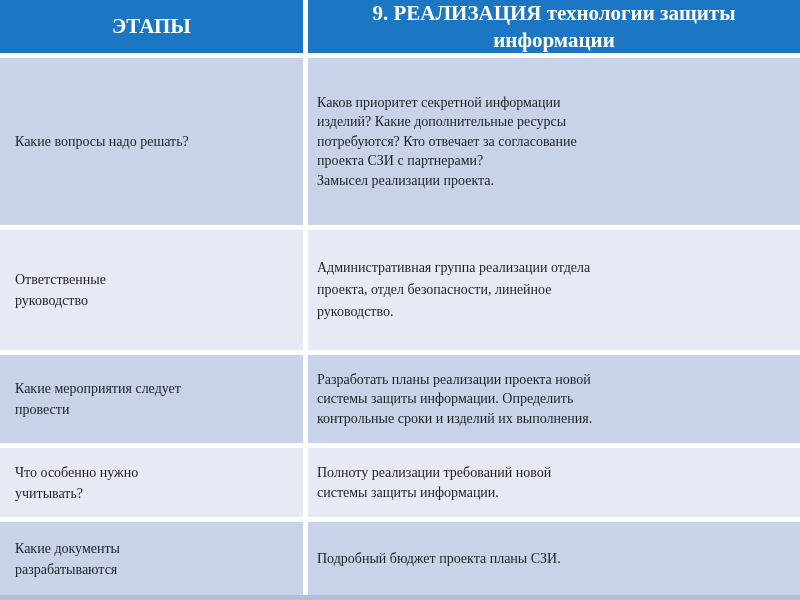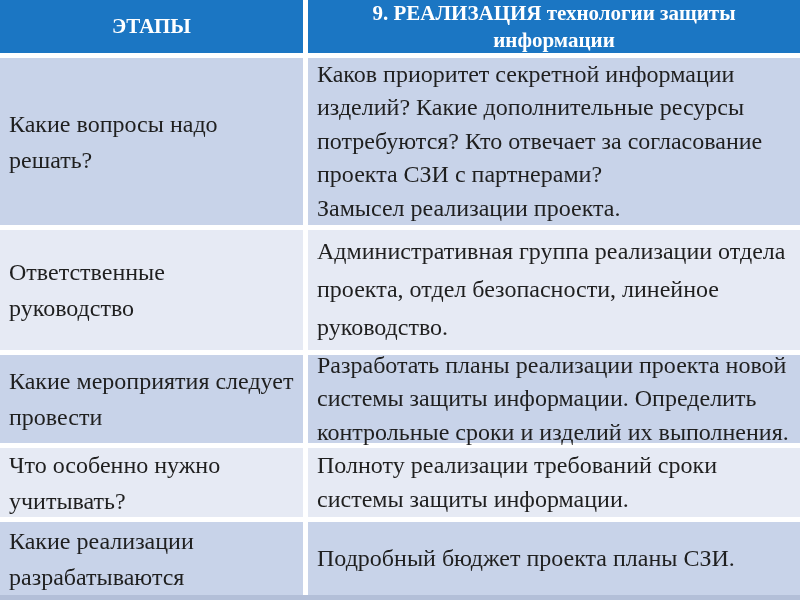--- a/index.html
+++ b/index.html
@@ -28,25 +28,25 @@
     grid-template-columns: 303px 492px;
     grid-template-rows: 53px 167px 120px 88px 69px 73px;
     gap: 5px;
     background: var(--separator);
   }
   .cell {
     display: flex;
     align-items: center;
     color: var(--text);
     white-space: pre-line;
-    font-size: 24px;
+    font-size: 14px;
   }
   .cell.q {
     background: var(--row_dark);
-    padding-left: 9px; padding-right: 6px;
+    padding-left: 15px; padding-right: 6px;
     line-height: 1.5;
   }
   .cell.a {
     background: var(--row_dark);
     padding-left: 9px; padding-right: 10px;
     line-height: 1.4;
   }
   .row-light .cell { background: var(--row_light); }
   .row-resp .cell.a { line-height: 1.58; }
   .cell.header {
@@ -103,25 +103,25 @@
       <div class="cell q">Какие мероприятия следует
 провести</div>
       <div class="cell a">Разработать планы реализации проекта новой
 системы защиты информации. Определить
 контрольные сроки и изделий их выполнения.</div>
     </div>
 
     <div class="trow row-light">
       <div class="cell q">Что особенно нужно
 учитывать?</div>
-      <div class="cell a">Полноту реализации требований сроки
+      <div class="cell a">Полноту реализации требований новой
 системы защиты информации.</div>
     </div>
 
     <div class="trow">
-      <div class="cell q">Какие реализации
+      <div class="cell q">Какие документы
 разрабатываются</div>
       <div class="cell a">Подробный бюджет проекта планы СЗИ.</div>
     </div>
 
   </div>
   <div class="bottom-strip"></div>
 </div>
 
 </body></html>

